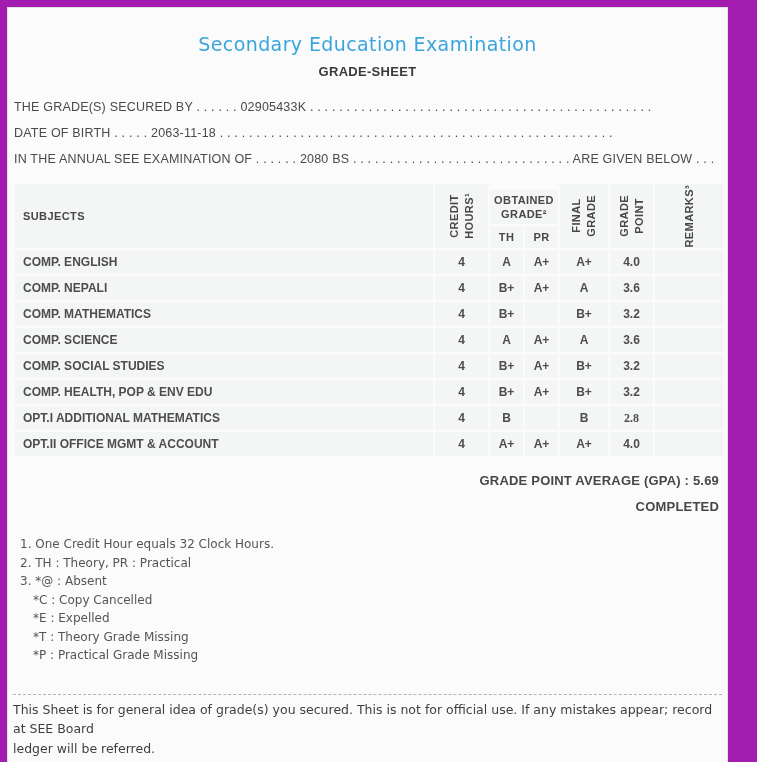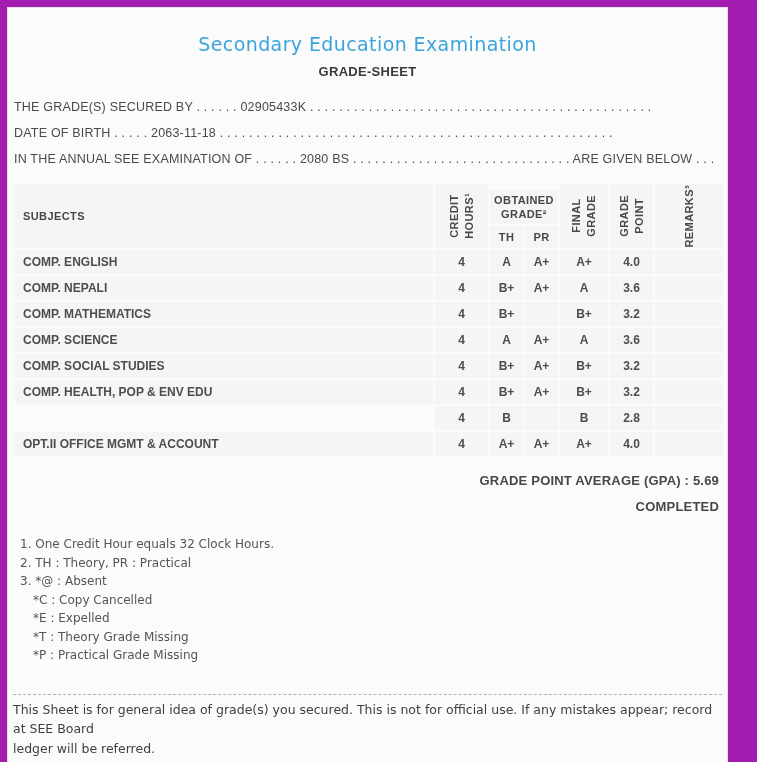--- a/index.html
+++ b/index.html
@@ -122,25 +122,26 @@
         <div class="cell" style="grid-column: 5;">B+</div>
         <div class="cell" style="grid-column: 6;">3.2</div>
         <div class="cell" style="grid-column: 7;"></div>
         <div class="cell left" style="grid-column: 1;">COMP. HEALTH, POP &amp; ENV EDU</div>
         <div class="cell" style="grid-column: 2;">4</div>
         <div class="cell" style="grid-column: 3;">B+</div>
         <div class="cell" style="grid-column: 4;">A+</div>
         <div class="cell" style="grid-column: 5;">B+</div>
         <div class="cell" style="grid-column: 6;">3.2</div>
         <div class="cell" style="grid-column: 7;"></div>
+        <div class="cell left" style="grid-column: 1;">OPT.I ADDITIONAL MATHEMATICS</div>
         <div class="cell" style="grid-column: 2;">4</div>
         <div class="cell" style="grid-column: 3;">B</div>
         <div class="cell" style="grid-column: 4;"></div>
         <div class="cell" style="grid-column: 5;">B</div>
-        <div class="cell" style="grid-column: 6;">2.8</div>
+        <div class="cell" style="grid-column: 6; font-family: Liberation Serif, serif;">2.8</div>
         <div class="cell" style="grid-column: 7;"></div>
         <div class="cell left" style="grid-column: 1;">OPT.II OFFICE MGMT &amp; ACCOUNT</div>
         <div class="cell" style="grid-column: 2;">4</div>
         <div class="cell" style="grid-column: 3;">A+</div>
         <div class="cell" style="grid-column: 4;">A+</div>
         <div class="cell" style="grid-column: 5;">A+</div>
         <div class="cell" style="grid-column: 6;">4.0</div>
         <div class="cell" style="grid-column: 7;"></div>
       </div>
 

